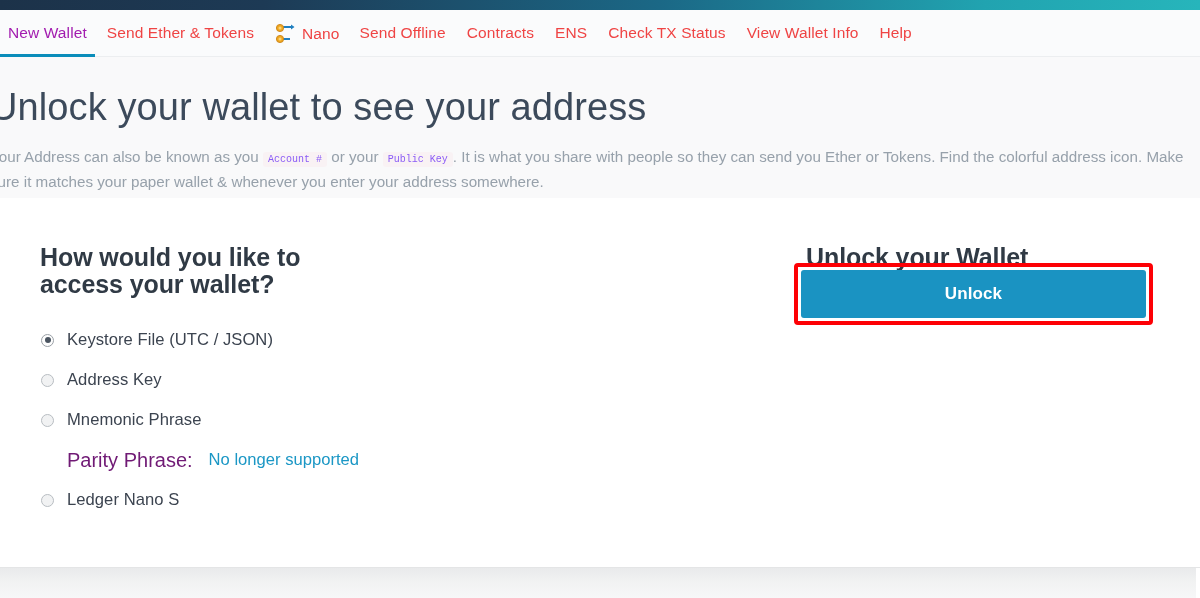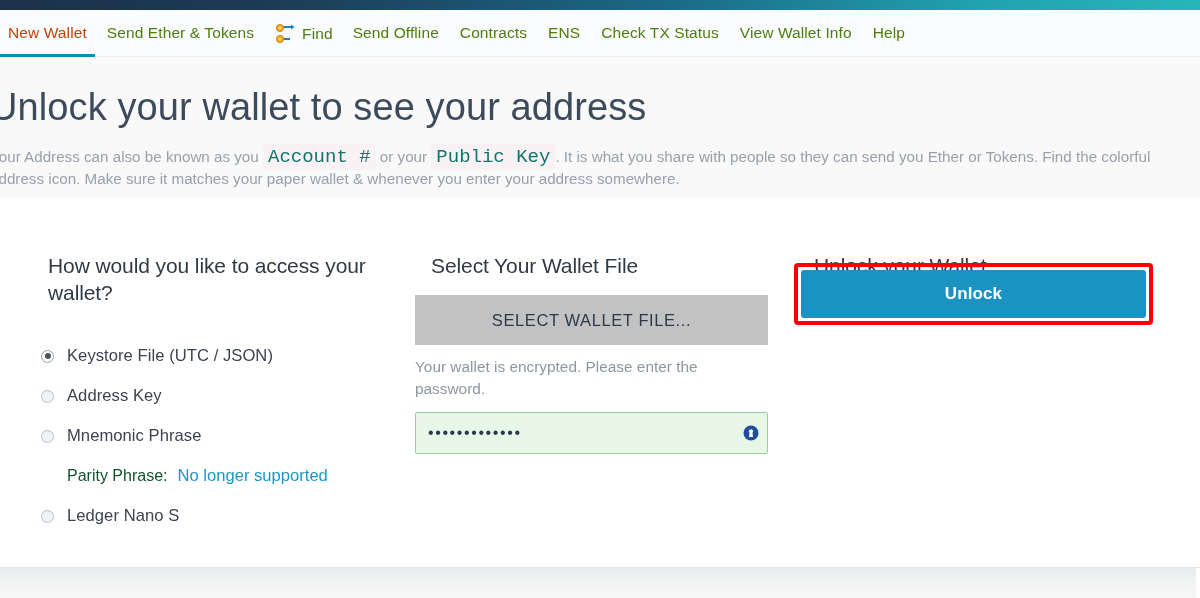--- a/index.html
+++ b/index.html
@@ -39,32 +39,32 @@
     left: 0; top: 0;
     height: 47px;
     display: flex;
     align-items: flex-start;
     padding-top: 14px;
     box-sizing: border-box;
   }
   .nav-item {
     position: relative;
     font-size: 15.5px;
-    color: #4d7c0f;
+    color: #ef4444;
     letter-spacing: 0.1px;
     white-space: nowrap;
     padding: 0 0 14px 0;
     margin-right: 19px;
     cursor: pointer;
     display: flex;
     align-items: center;
   }
   .nav-item:first-child { margin-left: 0; }
   .nav-item.active {
-    color: #c2410c;
+    color: #a21caf;
   }
   .nav-item.active::after {
     content: "";
     position: absolute;
     left: -8px;
     right: -8px;
     bottom: -1px;
     height: 3px;
     background: #0a8dba;
   }
@@ -110,22 +110,22 @@
     margin: 0;
     padding: 16px 0 0 0;
     font-size: 15.2px;
     line-height: 22px;
     color: #97a1ab;
     font-weight: 400;
     max-width: 1208px;
   }
   code.tag {
     font-family: "Liberation Mono", monospace;
-    font-size: 19px;
-    color: #0f766e;
+    font-size: 10px;
+    color: #8b5cf6;
     background: #f9f2f4;
     padding: 2px 5px;
     border-radius: 3px;
     white-space: nowrap;
   }
 
   
   .content {
     position: absolute;
     top: 198px; left: 0;
@@ -135,24 +135,24 @@
   }
   .col {
     position: absolute;
     top: 0;
   }
   .col-access { left: 32px; width: 360px; }
   .col-file   { left: 415px; width: 356px; }
   .col-unlock { left: 798px; width: 372px; }
 
   h4.col-title {
-    margin: 16px;
+    margin: 8px;
     padding: 38px 0 0 0;
-    font-size: 21px;
-    font-weight: normal;
+    font-size: 25px;
+    font-weight: bold;
     color: #303a45;
     line-height: 27px;
     letter-spacing: -0.1px;
   }
   .col-file h4.col-title,
   .col-unlock h4.col-title {
     padding-top: 38px;
   }
 
   
@@ -197,29 +197,29 @@
     font-weight: 400;
     letter-spacing: 0.05px;
   }
   .parity-row {
     display: flex;
     align-items: center;
     height: 40px;
     padding-left: 35px;
   }
   .parity-text {
-    font-size: 16px;
-    color: #14532d;
+    font-size: 20px;
+    color: #701a75;
   }
   .parity-link {
     font-size: 16.6px;
     color: #1b97c5;
     text-decoration: none;
     cursor: pointer;
-    margin-left: 10px;
+    margin-left: 16px;
   }
 
   
   .select-file-btn {
     margin-top: 15px;
     width: 353px;
     height: 50px;
     background: #c2c2c2;
     border: none;
     color: #2b3a4b;
@@ -336,21 +336,21 @@
       <span class="swap-icon">
         <svg width="23" height="20" viewBox="0 0 23 20" xmlns="http://www.w3.org/2000/svg">
           <path d="M7 2 L16 2 L16 0.5 L19.5 3 L16 5.5 L16 4 L7 4 Z" fill="#1f7fc0"></path>
           <path d="M15 14 L6 14 L6 12.5 L2.5 15 L6 17.5 L6 16 L15 16 Z" fill="#1f7fc0"></path>
           <circle cx="5" cy="4" r="3.6" fill="#f0a81e" stroke="#c9821a" stroke-width="0.9"></circle>
           <circle cx="5" cy="4" r="1.5" fill="#f8d27a"></circle>
           <circle cx="5" cy="15" r="3.6" fill="#f0a81e" stroke="#c9821a" stroke-width="0.9"></circle>
           <circle cx="5" cy="15" r="1.5" fill="#f8d27a"></circle>
         </svg>
       </span>
-      <span class="label">Find</span>
+      <span class="label">Nano</span>
     </div>
 
     <div class="nav-item" style="margin-right:21px;">
       <span class="label">Send Offline</span>
     </div>
 
     <div class="nav-item" style="margin-right:21px;">
       <span class="label">Contracts</span>
     </div>
 
@@ -408,35 +408,20 @@
 
       <div class="radio-row">
         <span class="radio-mark"></span>
         <span class="radio-label">Ledger Nano S</span>
       </div>
 
 
     </div>
   </div>
 
-  <div class="col col-file">
-    <h4 class="col-title">Select Your Wallet File</h4>
-    <button class="select-file-btn">SELECT WALLET FILE...</button>
-    <p class="encrypt-note">Your wallet is encrypted. Please enter the password.</p>
-    <div class="password-wrap">
-      <input class="password-input" type="text" readonly="" value="•••••••••••••" style="">
-      <span class="pw-icon">
-        <svg width="16" height="16" viewBox="0 0 16 16" xmlns="http://www.w3.org/2000/svg">
-          <circle cx="8" cy="8" r="7.5" fill="#1b4f9c"></circle>
-          <circle cx="8" cy="6.3" r="2.1" fill="#ffffff"></circle>
-          <path d="M6.6 7.6 L9.4 7.6 L10 12 L6 12 Z" fill="#ffffff"></path>
-        </svg>
-      </span>
-    </div>
-  </div>
 
   <div class="col col-unlock">
     <h4 class="col-title">Unlock your Wallet</h4>
     <button class="unlock-btn">Unlock</button>
     <div class="unlock-annotation"></div>
   </div>
 
 </main>
 
 <footer class="footer-band">

